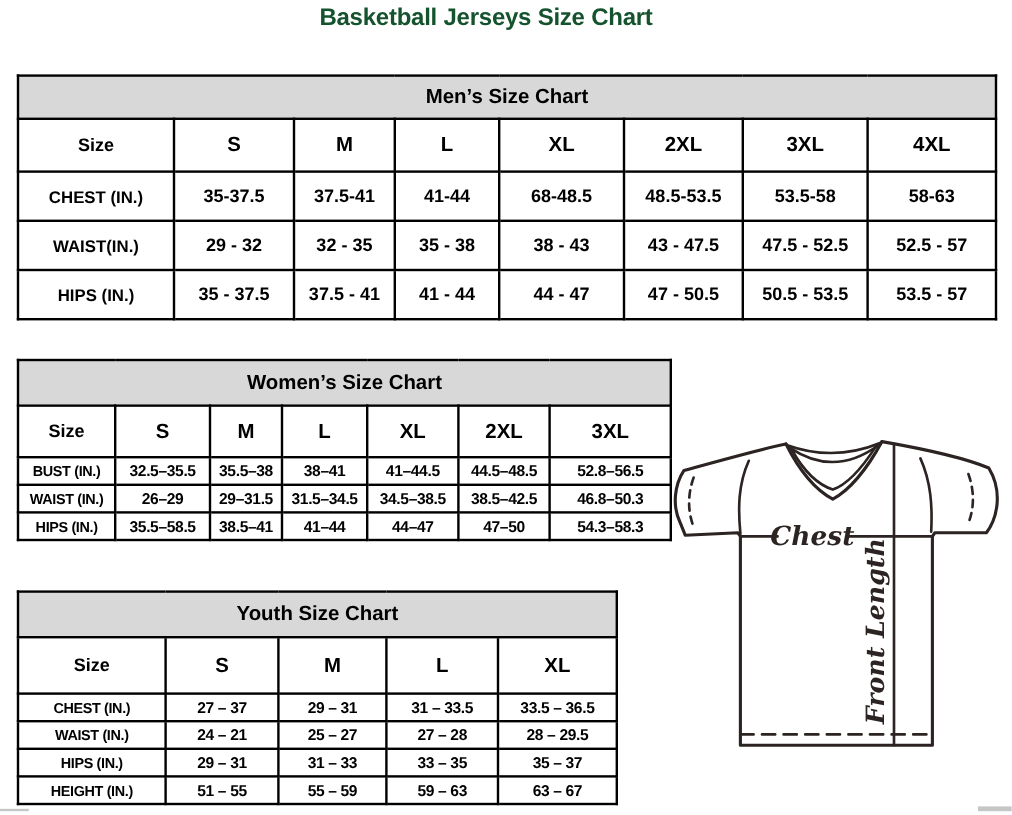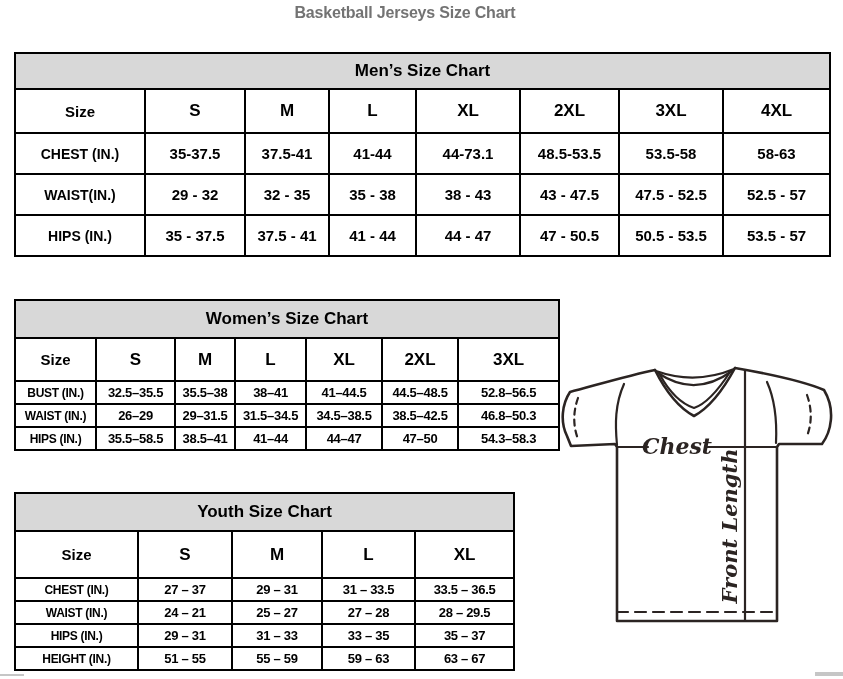--- a/index.html
+++ b/index.html
@@ -2,35 +2,35 @@
 <html><head>
 <meta charset="utf-8">
 <style>
   html,body { margin:0; padding:0; }
   body {
     width:843px; height:679px; background:#ffffff; position:relative;
     font-family:"Liberation Sans", sans-serif; overflow:hidden;
   }
   .title {
     position:absolute; top:4px; left:0; width:810px; margin:0;
-    text-align:center; font-size:16px; font-weight:bold; color:#737373;
+    text-align:center; font-size:20px; font-weight:bold; color:#14532d;
     letter-spacing:-0.2px;
   }
   table.tbl {
     position:absolute; border-collapse:collapse; table-layout:fixed;
     background:#fff; border:2px solid #000;
   }
   table.tbl td {
     border:2px solid #000; text-align:center; vertical-align:middle;
     font-weight:bold; color:#000; padding:0; overflow:hidden; white-space:nowrap;
   }
   tr.band td { background:#d8d8d8; font-size:17px; }
 
   
-  .men { left:14px; top:52px; width:815px; }
+  .men { left:14px; top:62px; width:815px; }
   .men tr.band td  { height:34px; }
   .men tr.sizes td { height:42px; font-size:17px; }
   .men tr.sizes td.rowlab { font-size:15px; }
   .men tr.data td  { height:39px; font-size:15px; }
   .men tr.data td.rowlab { font-size:14px; }
 
   
   .women, .youth { }
   .women td, .youth td { border-width:1px; }
   .women { left:14px; top:299px; width:544px; }
@@ -88,21 +88,21 @@
       <td>XL</td>
       <td>2XL</td>
       <td>3XL</td>
       <td>4XL</td>
     </tr>
     <tr class="data">
       <td class="rowlab">CHEST (IN.)</td>
       <td>35-37.5</td>
       <td>37.5-41</td>
       <td>41-44</td>
-      <td>44-73.1</td>
+      <td>68-48.5</td>
       <td>48.5-53.5</td>
       <td>53.5-58</td>
       <td>58-63</td>
     </tr>
     <tr class="data">
       <td class="rowlab">WAIST(IN.)</td>
       <td>29 - 32</td>
       <td>32 - 35</td>
       <td>35 - 38</td>
       <td>38 - 43</td>

